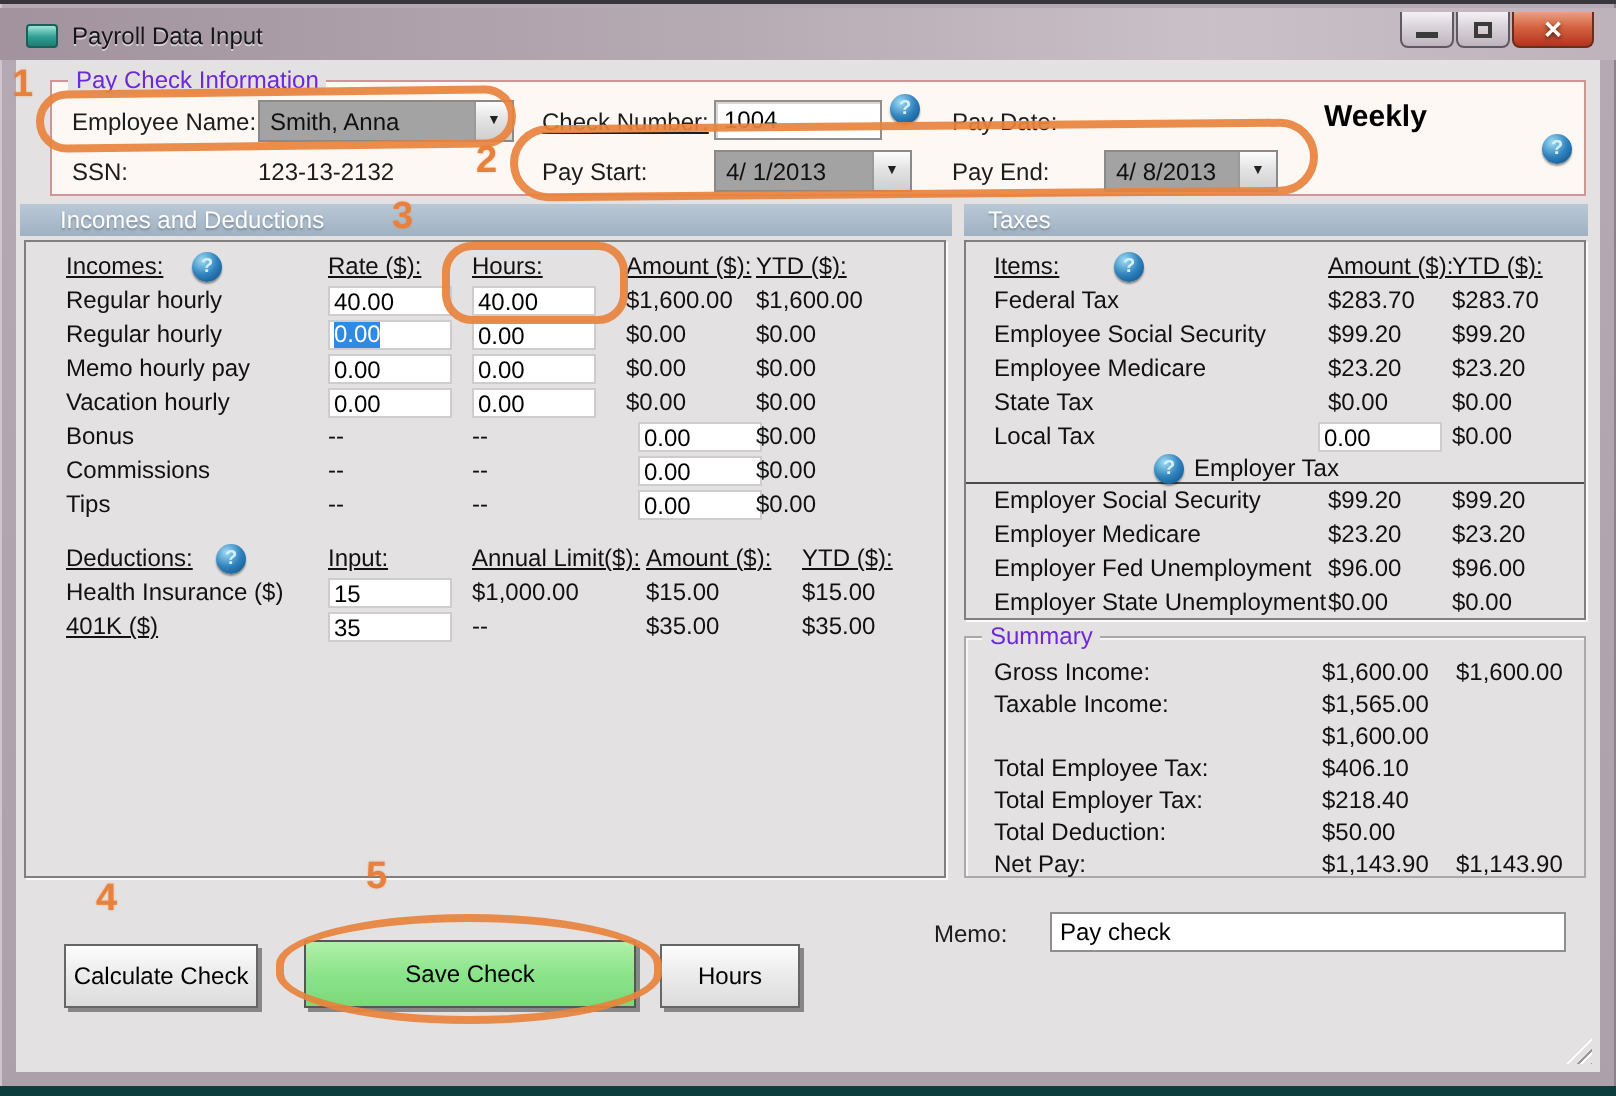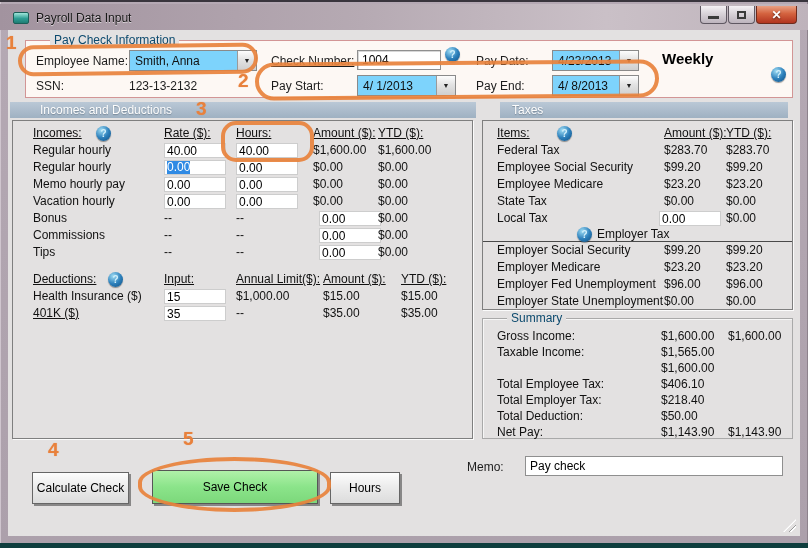--- a/index.html
+++ b/index.html
@@ -27,41 +27,41 @@
                text-shadow:0 1px 2px rgba(0,0,0,.6); }
   .glyph-min { width:11px; height:3px; background:#3b3b3b; margin-top:6px; }
   .glyph-max { width:9px; height:8px; border:2px solid #3b3b3b; background:transparent; }
 
   
   #client { position:absolute; left:8px; top:28px; width:792px; height:506px; background:#e3e1e1; }
 
   
   #gb-paycheck { position:absolute; left:17px; top:10px; width:768px; height:58px;
                  background:#fdf8f4; border:1px solid #d29595; }
-  .legend { position:absolute; left:24px; top:-8px; background:#e3e1e1; padding:0 4px; color:#0c4a6e; }
+  .legend { position:absolute; left:8px; top:-8px; background:#e3e1e1; padding:0 4px; color:#6d28d9; }
   .flabel { position:absolute; color:#1c1c1c; }
   .tbx3d { position:absolute; background:#fff; border:1px solid #8f8f8f;
            box-shadow:inset 1px 1px 0 #d7d7d7; padding:2px 4px; font:12px "Liberation Sans",sans-serif; }
-  .combo { position:absolute; background:#7dd3fc; border:1px solid #8a8a8a; display:flex; align-items:center; }
+  .combo { position:absolute; background:#a3a3a3; border:1px solid #8a8a8a; display:flex; align-items:center; }
   .combo-val { flex:1; padding-left:5px; overflow:hidden; white-space:nowrap; }
   .combo-btn { width:19px; height:100%; border-left:1px solid #9a9a9a;
                background:linear-gradient(#fdfdfd,#e3e3e3 45%,#cfcfcf); display:flex; align-items:center; justify-content:center; }
   .combo-btn .arr { font-size:7px; color:#222; line-height:1; }
   .help { position:absolute; width:15px; height:15px; border-radius:50%;
           background:radial-gradient(circle at 35% 28%, #9fdcf3, #2f82bd 50%, #0c4c80);
           color:#d3f0fb; font-size:10px; font-weight:bold; text-align:center; line-height:15px;
           box-shadow:0 1px 1px rgba(0,0,0,.4); }
   .weekly { position:absolute; font-size:15px; font-weight:bold; color:#000; }
 
   
   .sectbar { position:absolute; top:72px; height:16px; color:#fdfdfd; font-size:12px;
              background:linear-gradient(#bac8d6,#9fb1c2); line-height:16px; padding-left:10px;
              text-shadow:0 1px 1px rgba(80,95,110,.5); }
-  #bar-left  { left:2px;  width:466px; padding-left:30px; }
-  #bar-right { left:492px; width:288px; padding-left:12px; }
+  #bar-left  { left:2px;  width:466px; padding-left:20px; }
+  #bar-right { left:474px; width:312px; padding-left:12px; }
 
   
   .panel { position:absolute; background:#e3e1e1; border:1px solid #7f7f7f;
            box-shadow:1px 1px 0 #fbfbfb; }
   #panel-inc { left:4px;  top:90px; width:461px; height:319px; }
   #panel-tax { left:474px; top:90px; width:311px; height:190px; }
   #gb-summary { position:absolute; left:474px; top:288px; width:311px; height:121px;
                 border:1px solid #a9a9a9; box-shadow:inset 1px 1px 0 #f6f6f6; }
 
   
@@ -157,26 +157,20 @@
           <span class="combo-btn">
               <span class="arr">▼</span>
             </span>
         </div>
 
         <span class="flabel" style="left:245px;top:13px;text-decoration:underline;">Check Number:</span>
         <input class="tbx3d" style="left: 331px; top: 9px; width: 84px; height: 20px;" value="1004">
         <span class="help" style="left:419px;top:6px;">?</span>
 
         <span class="flabel" style="left:450px;top:13px;">Pay Date:</span>
-        <div class="combo" style="left:526px;top:9px;width:87px;height:21px;">
-          <span class="combo-val">4/23/2013</span>
-          <span class="combo-btn">
-              <span class="arr">▼</span>
-            </span>
-        </div>
         <span class="weekly" style="left:636px;top:9px;">Weekly</span>
 
         <span class="flabel" style="left:10px;top:38px;">SSN:</span>
         <span class="flabel" style="left:103px;top:38px;">123-13-2132</span>
 
         <span class="flabel" style="left:245px;top:38px;">Pay Start:</span>
         <div class="combo" style="left:331px;top:34px;width:99px;height:21px;">
           <span class="combo-val">4/ 1/2013</span>
           <span class="combo-btn">
               <span class="arr">▼</span>

